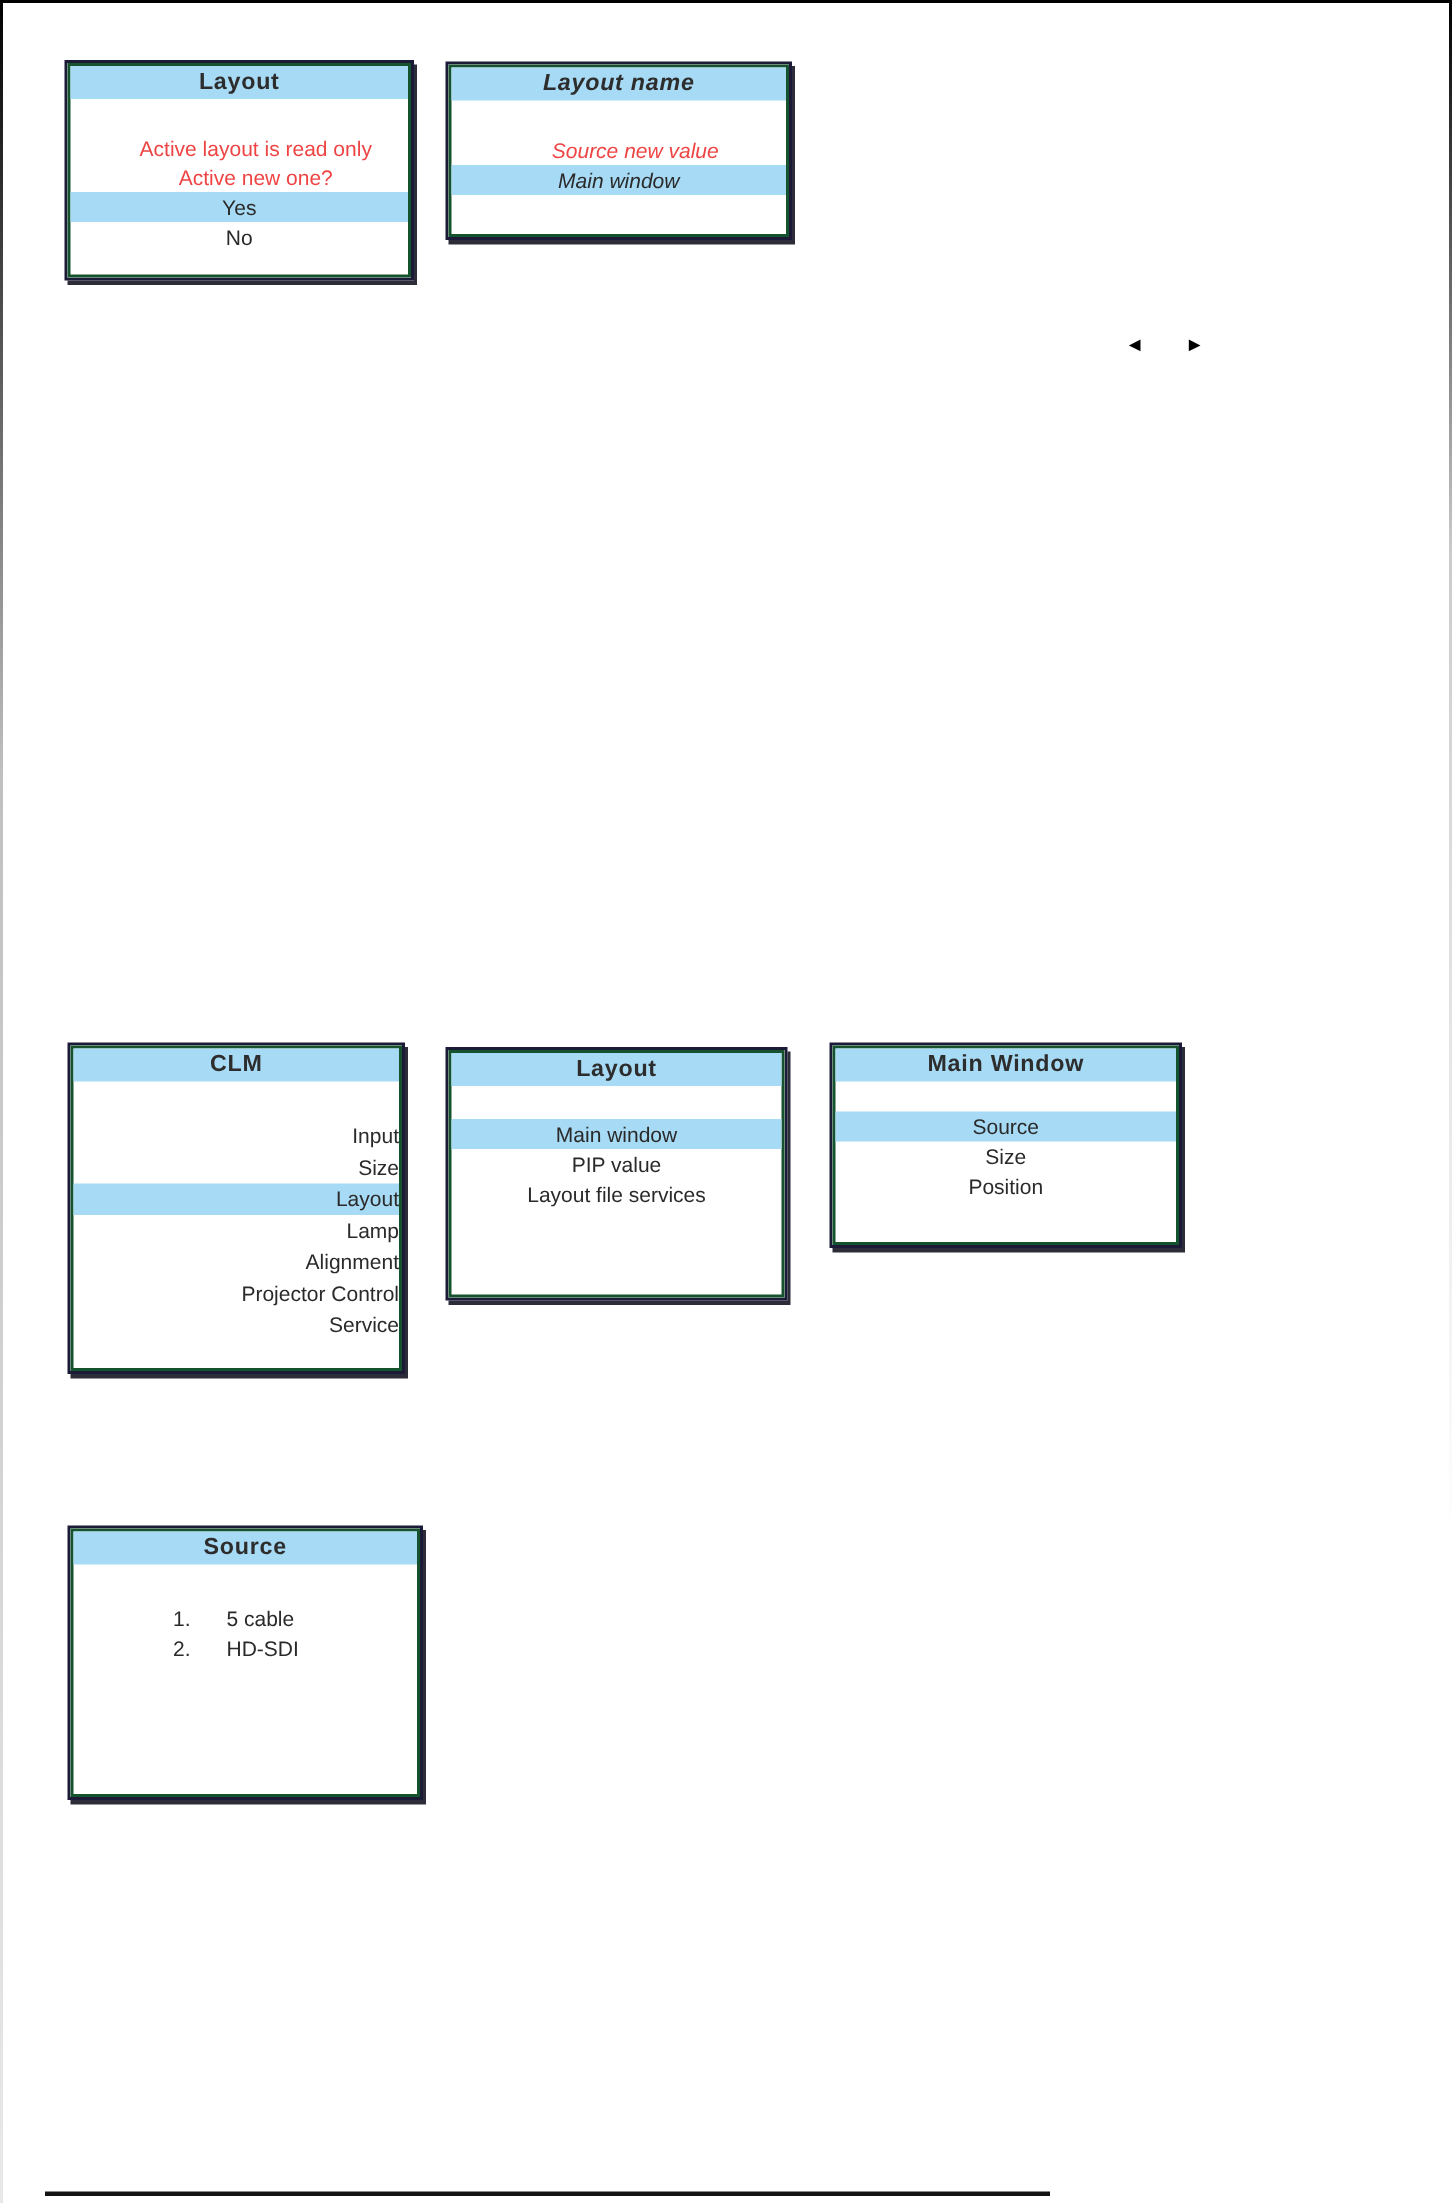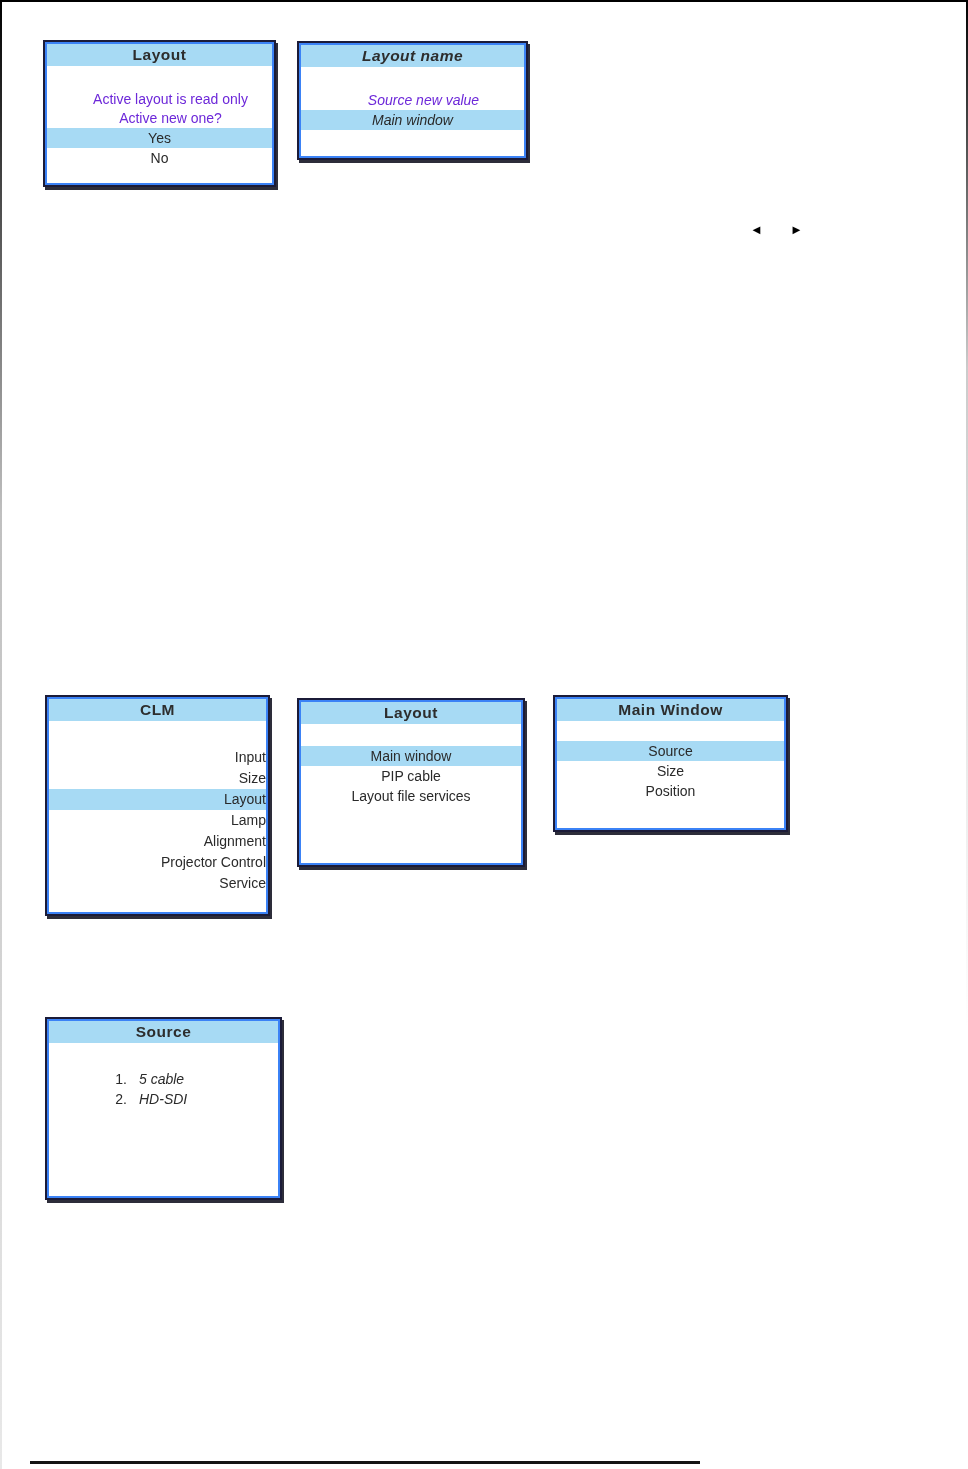--- a/index.html
+++ b/index.html
@@ -17,38 +17,38 @@
                background:linear-gradient(#000 0%, rgba(140,140,140,.45) 25%, rgba(255,255,255,0) 70%); }
 
   
   .menu {
     position:absolute; background:#fff;
     border:2px solid #1b1b38;
     box-shadow:2px 3px 0 rgba(8,8,24,.85);
   }
   .menu .inner {
     position:absolute; inset:0;
-    border:2px solid #3b82f6;
+    border:2px solid #14532d;
     display:flex; flex-direction:column;
     background:#fff;
   }
   .title {
     flex:0 0 22px; line-height:22px;
     background:#a7daf4;
     text-align:center; font-size:15.5px; font-weight:bold;
     color:#2d2d2d; letter-spacing:.5px;
   }
   .gap  { flex:0 0 auto; }
-  .msg  { flex:0 0 19px; line-height:19px; text-align:center; font-size:14px; color:#6d28d9;margin-left:22px; }
+  .msg  { flex:0 0 19px; line-height:19px; text-align:center; font-size:14px; color:#ef4444;margin-left:22px; }
   .row  { flex:0 0 20px; line-height:20px; text-align:center; font-size:14px; color:#2a2a2a; }
   .row21{ flex-basis:21px; line-height:21px;text-align:right; }
   .sel  { background:#a7daf4; }
   .src  { display:flex; text-align:left; }
   .src .num { width:78px; text-align:right; }
-  .src .lbl { margin-left:12px;font-style:italic; }
+  .src .lbl { margin-left:24px; }
 
   .arrow { position:absolute; font-size:13px; line-height:13px; color:#000; }
 
   .footer-rule { position:absolute; background:#141414; }
 </style>
 </head>
 <body>
 
 <div class="page">
   <div class="edge-top"></div>
@@ -90,21 +90,21 @@
       <div class="row row21">Projector Control</div>
       <div class="row row21">Service</div>
     </div>
   </div>
 
   <div class="menu" style="left:297px; top:698px; width:228px; height:169px;">
     <div class="inner">
       <div class="title">Layout</div>
       <div class="gap" style="flex-basis:22px;"></div>
       <div class="row sel">Main window</div>
-      <div class="row">PIP cable</div>
+      <div class="row">PIP value</div>
       <div class="row">Layout file services</div>
     </div>
   </div>
 
   <div class="menu" style="left:553px; top:695px; width:235px; height:137px;">
     <div class="inner">
       <div class="title">Main Window</div>
       <div class="gap" style="flex-basis:20px;"></div>
       <div class="row sel">Source</div>
       <div class="row">Size</div>

